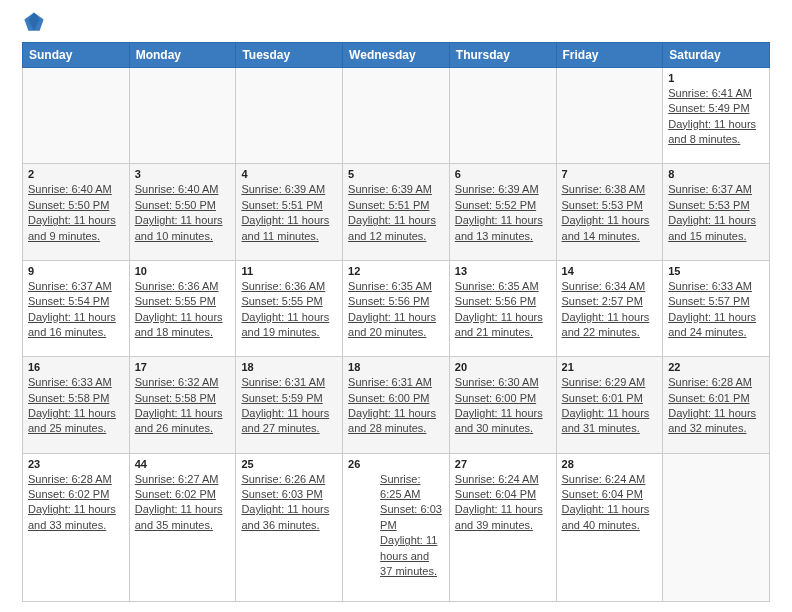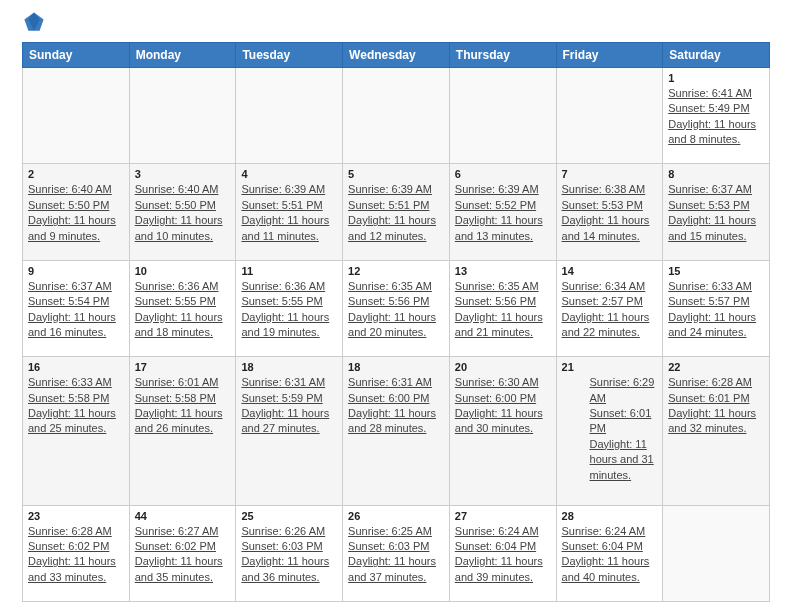--- a/index.html
+++ b/index.html
@@ -239,21 +239,21 @@
         </tr>
         <tr class="row-alt">
           <td>
             <span class="day-number">16</span>
             <div class="day-info" style="white-space: pre-line;">Sunrise: 6:33 AM
 Sunset: 5:58 PM
 Daylight: 11 hours and 25 minutes.</div>
           </td>
           <td>
             <span class="day-number">17</span>
-            <div class="day-info" style="white-space: pre-line;">Sunrise: 6:01 AM
+            <div class="day-info" style="white-space: pre-line;">Sunrise: 6:32 AM
 Sunset: 5:58 PM
 Daylight: 11 hours and 26 minutes.</div>
           </td>
           <td>
             <span class="day-number">18</span>
             <div class="day-info" style="white-space: pre-line;">Sunrise: 6:31 AM
 Sunset: 5:59 PM
 Daylight: 11 hours and 27 minutes.</div>
           </td>
           <td>
@@ -263,21 +263,21 @@
 Daylight: 11 hours and 28 minutes.</div>
           </td>
           <td>
             <span class="day-number">20</span>
             <div class="day-info" style="white-space: pre-line;">Sunrise: 6:30 AM
 Sunset: 6:00 PM
 Daylight: 11 hours and 30 minutes.</div>
           </td>
           <td>
             <span class="day-number">21</span>
-            <div class="day-info" style="white-space: pre-line; margin-left: 28px;">Sunrise: 6:29 AM
+            <div class="day-info" style="white-space: pre-line;">Sunrise: 6:29 AM
 Sunset: 6:01 PM
 Daylight: 11 hours and 31 minutes.</div>
           </td>
           <td>
             <span class="day-number">22</span>
             <div class="day-info" style="white-space: pre-line;">Sunrise: 6:28 AM
 Sunset: 6:01 PM
 Daylight: 11 hours and 32 minutes.</div>
           </td>
         </tr>
@@ -295,21 +295,21 @@
 Daylight: 11 hours and 35 minutes.</div>
           </td>
           <td>
             <span class="day-number">25</span>
             <div class="day-info" style="white-space: pre-line;">Sunrise: 6:26 AM
 Sunset: 6:03 PM
 Daylight: 11 hours and 36 minutes.</div>
           </td>
           <td>
             <span class="day-number">26</span>
-            <div class="day-info" style="white-space: pre-line;">Sunrise: 6:25 AM
+            <div class="day-info" style="white-space: pre-line; margin-left: 32px;">Sunrise: 6:25 AM
 Sunset: 6:03 PM
 Daylight: 11 hours and 37 minutes.</div>
           </td>
           <td>
             <span class="day-number">27</span>
             <div class="day-info" style="white-space: pre-line;">Sunrise: 6:24 AM
 Sunset: 6:04 PM
 Daylight: 11 hours and 39 minutes.</div>
           </td>
           <td>

